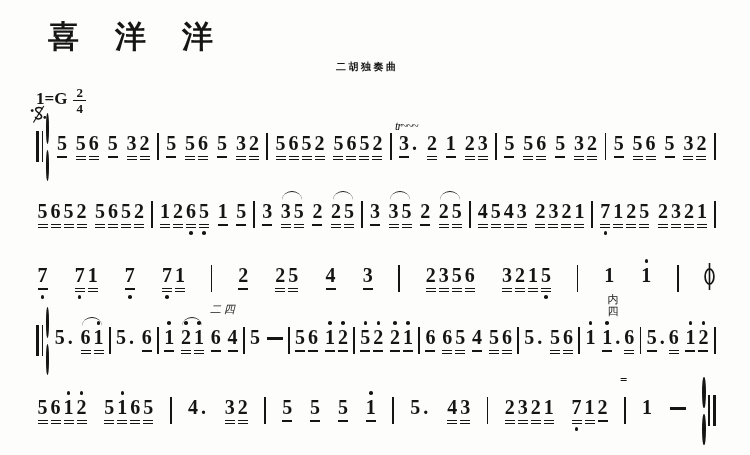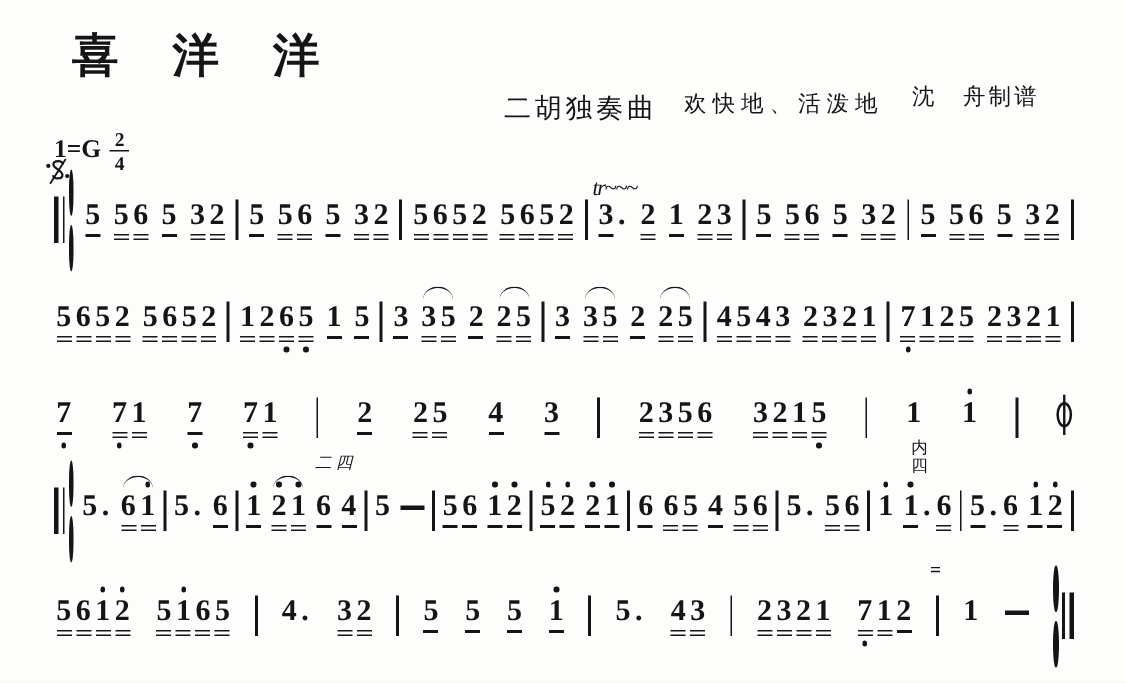--- a/index.html
+++ b/index.html
@@ -1,41 +1,41 @@
 <!DOCTYPE html>
 <html><head>
 <meta charset="utf-8">
 <style>
   html,body{margin:0;padding:0;background:#f4f4f2;}
   .sheet{position:relative;width:750px;height:455px;background:#fdfdfc;color:#151515;
          font-family:"Liberation Serif","DejaVu Serif",serif;overflow:hidden;}
   .title{position:absolute;top:4px;left:0;width:100%;text-align:left;margin:12px;
          font-size:31px;font-weight:600;letter-spacing:36px;text-indent:36px;}
-  .genre{position:absolute;top:60px;left:336px;font-size:18px;letter-spacing:2.5px;}
+  .genre{position:absolute;top:60px;left:336px;font-size:10px;letter-spacing:2.5px;font-weight:bold;}
   .tempo{position:absolute;top:60px;left:456px;font-size:15px;letter-spacing:4px;}
   .credits{position:absolute;top:57px;left:608px;font-size:15px;letter-spacing:2px;line-height:16.5px;}
   .keysig{position:absolute;top:86px;left:36px;font-size:17px;font-weight:bold;}
   .frac{display:inline-block;vertical-align:middle;text-align:center;font-size:13px;
         font-weight:bold;margin-left:6px;line-height:13px;}
   .frac .top{display:block;border-bottom:1.5px solid #151515;padding:0 3px 1px;}
   .frac .bot{display:block;padding-top:1px;}
 
   .mline{position:absolute;left:36px;width:680px;height:46px;display:flex;
          justify-content:space-between;align-items:flex-start;}
   .grp{display:inline-flex;align-items:flex-start;position:relative;}
   .grp.slur::before{content:"";position:absolute;top:-3px;left:3px;right:3px;height:8px;
         border-top:1.8px solid #151515;border-radius:50% 50% 0 0/100% 100% 0 0;}
   .note{display:inline-flex;flex-direction:column;align-items:center;padding:0 1.5px;position:relative;}
   .note.hasaug{margin-right:9px;}
   .oct{height:6px;display:flex;align-items:center;justify-content:center;width:100%;}
   .dot{width:3.6px;height:3.6px;border-radius:50%;background:#151515;display:block;}
   .num{font-size:20px;line-height:22px;height:22px;font-weight:bold;position:relative;}
   .aug{position:absolute;right:-8px;bottom:0;font-weight:bold;}
   .trill{position:absolute;top:-17px;left:-4px;font-style:italic;font-weight:normal;
-         font-size:15px;letter-spacing:-1px;white-space:nowrap;}
+         font-size:12px;letter-spacing:-1px;white-space:nowrap;}
   .beams{height:8px;width:100%;display:flex;flex-direction:column;box-sizing:border-box;padding-top:2px;}
   .beam{display:block;height:1.7px;background:#151515;width:100%;margin-bottom:1.6px;}
   .dashline{display:block;width:16px;height:2.6px;background:#151515;margin-top:11px;}
   .barline{width:1.8px;height:27px;background:#151515;margin-top:7px;}
   .rpt{display:inline-flex;align-items:center;gap:2.5px;height:31px;margin-top:5px;}
   .rpt i{display:block;height:31px;}
   .rpt .thick{width:3.2px;background:#151515;}
   .rpt .thin{width:1.7px;background:#151515;}
   .rdots{display:flex;flex-direction:column;gap:6px;}
   .ann{position:absolute;font-size:11px;white-space:pre;line-height:12px;text-align:center;}
@@ -43,23 +43,21 @@
   .ann.eq{font-size:13px;font-weight:bold;}
   .coda{margin-top:5px;display:inline-block;}
   .segno{line-height:0;}
 </style>
 </head>
 <body>
 
 <div class="sheet">
   <h1 class="title">喜洋洋</h1>
   <div class="genre">二胡独奏曲</div>
-  <div class="tempo">欢快地、活泼地</div>
   <div class="credits">
-    <div>沈　舟制谱</div>
   </div>
   <div class="keysig">
     <span>1=G</span><span class="frac"><span class="top">2</span><span class="bot">4</span></span>
   </div>
   <div class="mline" style="top:126px">
       <span class="ann segno" style="left: -6px; top: -21px;"><svg width="17" height="19" viewBox="0 0 17 19">
           <path d="M12 4.6 C12 1.6 5.6 1.8 5.6 4.6 C5.6 7.2 11.6 8.8 11.6 11.6 C11.6 14.6 5.4 14.7 5.4 11.8" fill="none" stroke="#151515" stroke-width="1.5"></path>
           <line x1="13.8" y1="1" x2="3.4" y2="17.5" stroke="#151515" stroke-width="1.2"></line>
           <circle cx="2.2" cy="5.6" r="1.4" fill="#151515"></circle>
           <circle cx="14.8" cy="12.4" r="1.4" fill="#151515"></circle>

